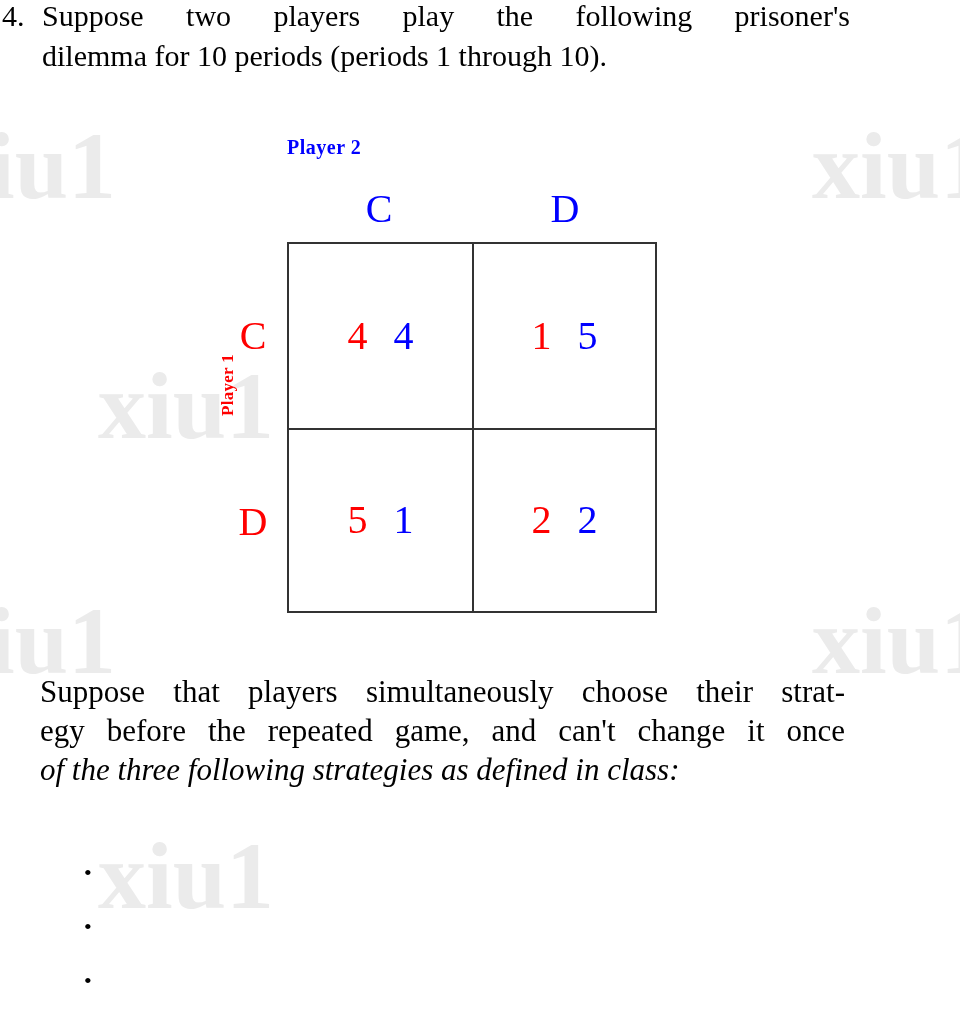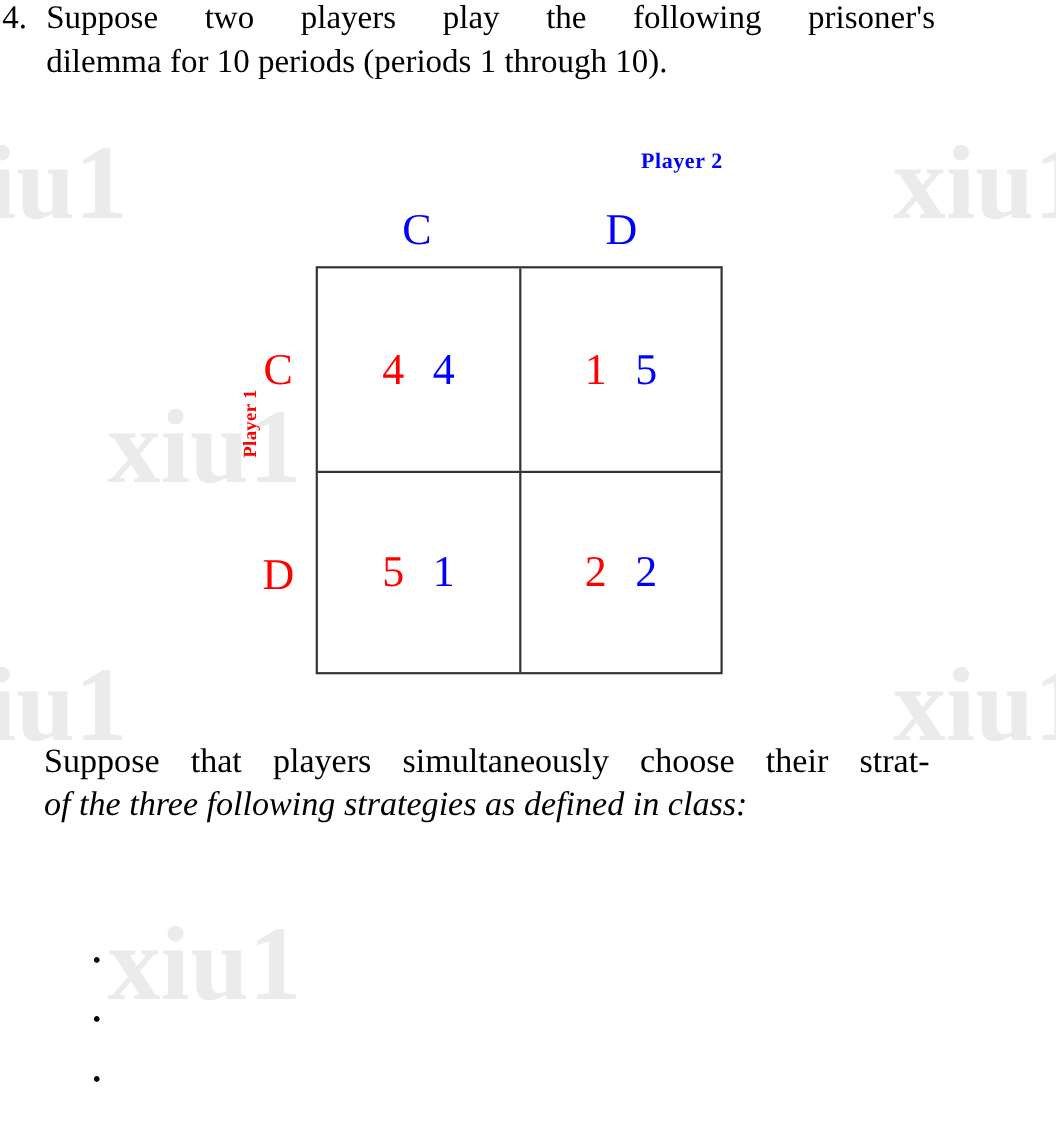--- a/index.html
+++ b/index.html
@@ -82,21 +82,21 @@
     left: 0px;
     top: 130px;
     width: 960px;
     height: 500px;
   }
   #player2-label {
     position: absolute;
     left: 287px;
     top: 6px;
     width: 370px;
-    text-align: right;
+    text-align: left;
     font-size: 20px;
     font-weight: bold;
     color: #0000ff;
     letter-spacing: 0.5px;
   }
   #player1-label {
     position: absolute;
     left: 168px;
     top: 245px;
     width: 120px;
@@ -272,20 +272,21 @@
           <span class="payoff-p1">2</span>
           <span class="payoff-p2">2</span>
         </div>
       </div>
 
     </div>
   </div>
 
   <div id="body-paragraph">
     <span class="pline">Suppose that players simultaneously choose their strat-</span>
+    <span class="pline">egy before the repeated game, and can't change it once</span>
     <span class="pline last">of the three following strategies as defined in class:</span>
   </div>
 
   <div id="strategy-list">
     <div class="strategy-item">
       <span class="bullet-dot">•</span>
     </div>
     <div class="strategy-item">
       <span class="bullet-dot">•</span>
     </div>

